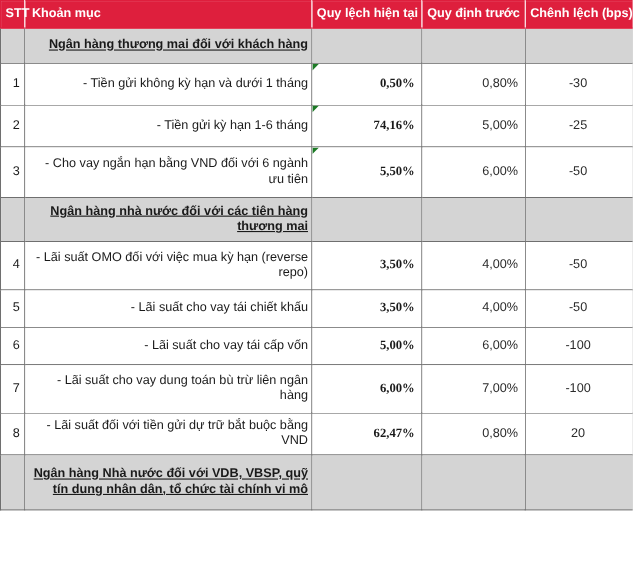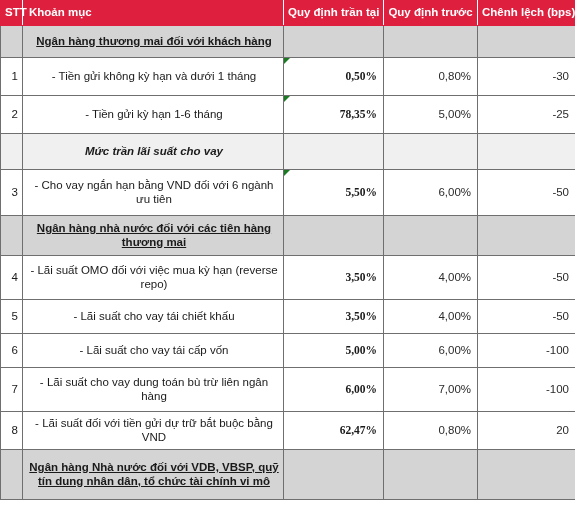--- a/index.html
+++ b/index.html
@@ -54,32 +54,32 @@
     background:#ffffff;
     position:relative;
     overflow:hidden;
   }
   td.stt{
     text-align:right;
     padding-right:4px;
     font-size:11.5px;
   }
   td.item{
-    text-align:center;
+    text-align:right;
     padding-left:5px;
     padding-right:3px;
   }
   td.num{
     text-align:right;
     padding-right:6px;
     white-space:nowrap;
   }
   td.cur{font-weight:bold;font-family:Liberation Serif, serif;}
   td.prev{font-weight:normal;color:#2b2b2b;}
-  td.diff{font-weight:normal;color:#2b2b2b;}
+  td.diff{font-weight:normal;color:#2b2b2b;text-align:center;}
 
   
   tr.section td{
     background:#d4d4d4;
     font-weight:bold;
     text-decoration:underline;
   }
   tr.section td.stt,tr.section td.num{text-decoration:none;}
 
   
@@ -109,21 +109,21 @@
       <col class="c-stt">
         <col class="c-item">
         <col class="c-cur">
         <col class="c-prev">
         <col class="c-diff">
     </colgroup>
     <thead>
       <tr class="hdr">
         <th class="h-stt">STT</th>
         <th class="h-item">Khoản mục</th>
-        <th class="h-num">Quy định trần tại</th>
+        <th class="h-num">Quy lệch hiện tại</th>
         <th class="h-num">Quy định trước</th>
         <th class="h-num last">Chênh lệch (bps)</th>
       </tr>
     </thead>
     <tbody id="tbody">
         <tr class="section" style="height: 32px;">
           <td class="stt" style="background: rgb(212, 212, 212);"></td>
           <td class="item">Ngân hàng thương mai đối với khách hàng</td>
           <td class="num cur" style="background: rgb(212, 212, 212);"><span></span></td>
           <td class="num prev" style="background: rgb(212, 212, 212);"></td>
@@ -132,30 +132,23 @@
         <tr class="data" style="height: 38px;">
           <td class="stt">1</td>
           <td class="item">- Tiền gửi không kỳ hạn và dưới 1 tháng</td>
           <td class="num cur"><span class="gmark"></span><span>0,50%</span></td>
           <td class="num prev">0,80%</td>
           <td class="num diff">-30</td>
         </tr>
         <tr class="data" style="height: 38px;">
           <td class="stt">2</td>
           <td class="item">- Tiền gửi kỳ hạn 1-6 tháng</td>
-          <td class="num cur"><span class="gmark"></span><span>78,35%</span></td>
+          <td class="num cur"><span class="gmark"></span><span>74,16%</span></td>
           <td class="num prev">5,00%</td>
           <td class="num diff">-25</td>
-        </tr>
-        <tr class="subsection" style="height: 36px;">
-          <td class="stt" style="background: rgb(240, 240, 240);"></td>
-          <td class="item">Mức trần lãi suất cho vay</td>
-          <td class="num cur" style="background: rgb(240, 240, 240);"><span></span></td>
-          <td class="num prev" style="background: rgb(240, 240, 240);"></td>
-          <td class="num diff" style="background: rgb(240, 240, 240);"></td>
         </tr>
         <tr class="data" style="height: 46px;">
           <td class="stt">3</td>
           <td class="item">- Cho vay ngắn hạn bằng VND đối với 6 ngành ưu tiên</td>
           <td class="num cur"><span class="gmark"></span><span>5,50%</span></td>
           <td class="num prev">6,00%</td>
           <td class="num diff">-50</td>
         </tr>
         <tr class="section" style="height: 40px;">
           <td class="stt" style="background: rgb(212, 212, 212);"></td>

